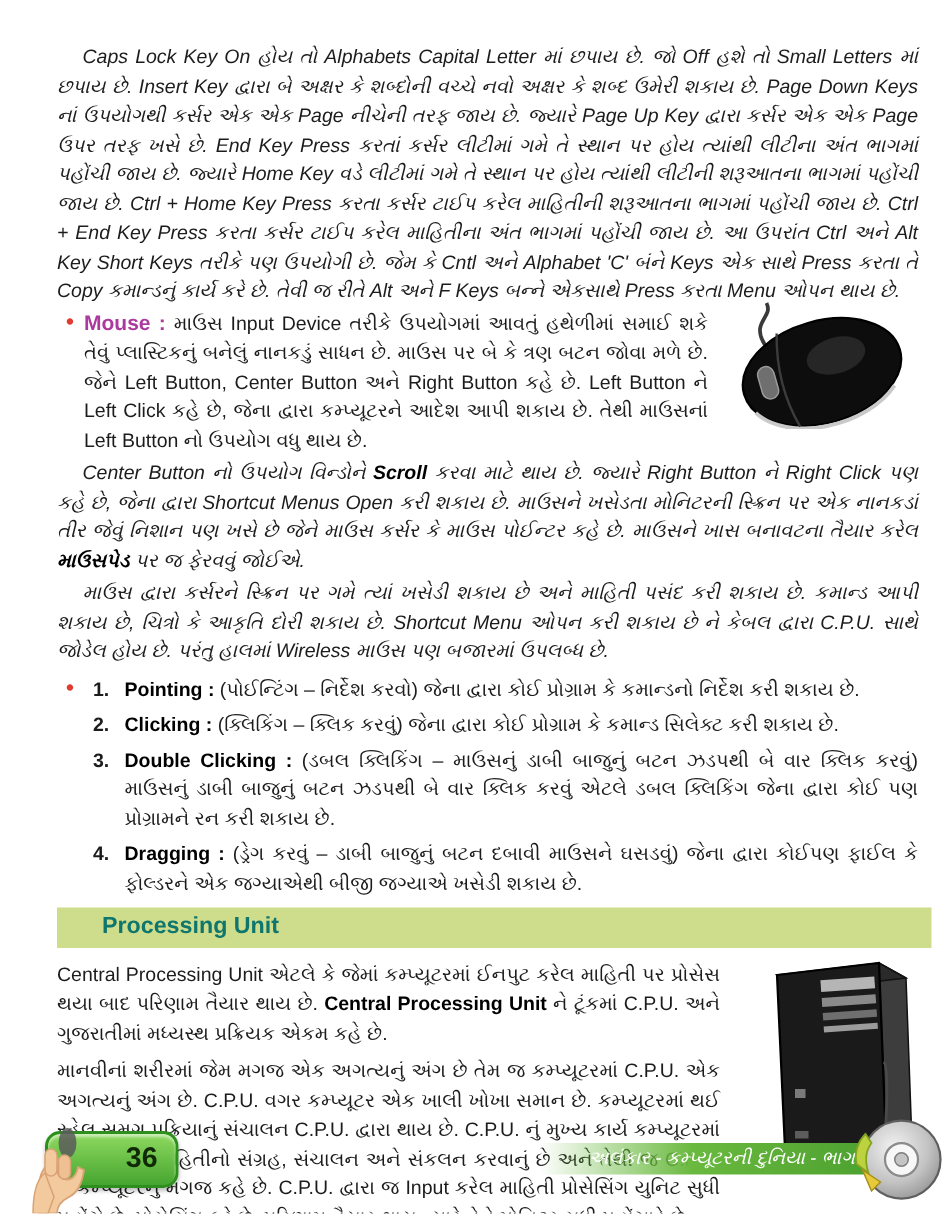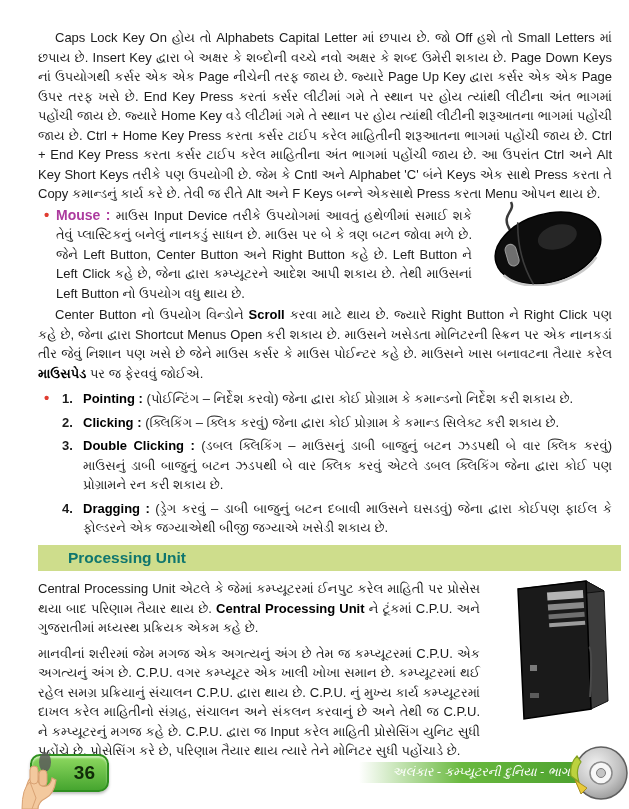--- a/index.html
+++ b/index.html
@@ -4,21 +4,21 @@
 <style>
   html,body{margin:0;padding:0;}
   body{
     width:629px;height:809px;position:relative;overflow:hidden;
     background:#ffffff;
     font-family:"Liberation Sans","DejaVu Sans",sans-serif;
     font-size:13px;line-height:19.5px;color:#1c1c1c;
   }
   .content{padding:28px 17px 0 38px;}
   p.para{margin:0 0 2px 0;text-align:justify;}
-  .indent{text-indent:17px;}
+  .indent{text-indent:17px;font-style:italic;}
   .green{color:#000000;font-weight:bold;}
   .magenta{color:#AC3A9E;font-weight:bold;font-size:14px;}
   .bullet-red{color:#E03C31;font-weight:bold;}
 
   
   .mouse-img{
     float:right;width:132px;height:86px;margin:-6px 0 2px 8px;
   }
   .mouse-lead{position:relative;padding-left:18px;margin:4px 0 2px 0;text-align:justify;}
   .mouse-lead .bullet-red{position:absolute;left:6px;top:-1px;font-size:15px;}
@@ -34,21 +34,21 @@
     margin:7px 8px 8px 38px;background:#CEDD8C;
     padding:3px 0 4px 30px;font-weight:bold;font-size:15.5px;color:#0f766e;
   }
   .proc-wrap{padding:0 17px 0 38px;}
   .cpu-img{float:right;width:122px;height:146px;margin:-2px 0 2px 10px;}
   .proc-wrap p.para{margin-bottom:6px;}
 
   
   .footer-left{position:absolute;left:16px;top:748px;width:110px;height:61px;}
   .badge-key{
-    position:absolute;left:14px;top:6px;width:79px;height:38px;
+    position:absolute;left:14px;top:6px;width:89px;height:38px;
     background:linear-gradient(#8ed960,#46a52f);
     border:2px solid #2e8f1f;border-radius:10px;
     box-shadow:inset 0 2px 2px rgba(255,255,255,.55), 0 2px 3px rgba(0,0,0,.25);
     display:flex;align-items:center;justify-content:flex-end;padding-right:12px;box-sizing:border-box;
   }
   .badge-key span{font-weight:bold;font-size:19px;color:#102a08;}
   .hand-svg{position:absolute;left:0;top:0;}
 
   .footer-bar{
     position:absolute;right:42px;top:762px;width:228px;height:21px;
@@ -76,20 +76,21 @@
           <rect x="-42" y="-14" width="11" height="22" rx="5.5" fill="#6f6f6f" stroke="#9a9a9a" stroke-width="1"></rect>
           <ellipse cx="12" cy="-8" rx="20" ry="12" fill="#262626"></ellipse>
         </g>
       </svg>
     </div>
 
     <p class="para mouse-lead"><span class="bullet-red">•</span><b class="magenta">Mouse :</b> <span>માઉસ Input Device તરીકે ઉપયોગમાં આવતું હથેળીમાં સમાઈ શકે તેવું પ્લાસ્ટિકનું બનેલું નાનકડું સાધન છે. માઉસ પર બે કે ત્રણ બટન જોવા મળે છે. જેને Left Button, Center Button અને Right Button કહે છે.  Left Button ને Left Click કહે છે, જેના દ્વારા કમ્પ્યૂટરને આદેશ આપી શકાય છે. તેથી માઉસનાં Left Button નો ઉપયોગ વધુ થાય છે.</span></p>
 
     <p class="para indent"><span>Center Button નો ઉપયોગ વિન્ડોને </span><b class="green">Scroll</b><span> કરવા માટે થાય છે. જ્યારે Right Button ને Right Click પણ કહે છે, જેના દ્વારા Shortcut Menus Open કરી શકાય છે. માઉસને ખસેડતા મોનિટરની સ્ક્રિન પર એક નાનકડાં તીર જેવું નિશાન પણ ખસે છે જેને માઉસ કર્સર કે માઉસ પોઈન્ટર કહે છે. માઉસને ખાસ બનાવટના તૈયાર કરેલ </span><b class="green">માઉસપેડ</b><span> પર જ ફેરવવું જોઈએ.</span></p>
 
+    <p class="para indent">માઉસ દ્વારા કર્સરને સ્ક્રિન પર ગમે ત્યાં ખસેડી શકાય છે અને માહિતી પસંદ કરી શકાય છે. કમાન્ડ આપી શકાય છે, ચિત્રો કે આકૃતિ દોરી શકાય છે. Shortcut Menu ઓપન કરી શકાય છે ને કેબલ દ્વારા C.P.U. સાથે જોડેલ હોય છે. પરંતુ હાલમાં Wireless  માઉસ પણ બજારમાં ઉપલબ્ધ છે.</p>
 
     <div class="fn-heading"><span class="bullet-red">•</span></div>
 
     <div class="fn-item">
       <span class="fn-num">1.</span>
       <div class="fn-body"><b class="green">Pointing  :</b><span> (પોઈન્ટિંગ – નિર્દેશ કરવો) જેના દ્વારા કોઈ પ્રોગ્રામ કે કમાન્ડનો નિર્દેશ કરી શકાય છે.</span></div>
     </div>
     <div class="fn-item">
       <span class="fn-num">2.</span>
       <div class="fn-body"><b class="green">Clicking :</b><span> (ક્લિકિંગ – ક્લિક કરવું) જેના દ્વારા કોઈ પ્રોગ્રામ કે કમાન્ડ સિલેક્ટ કરી શકાય છે.</span></div>

